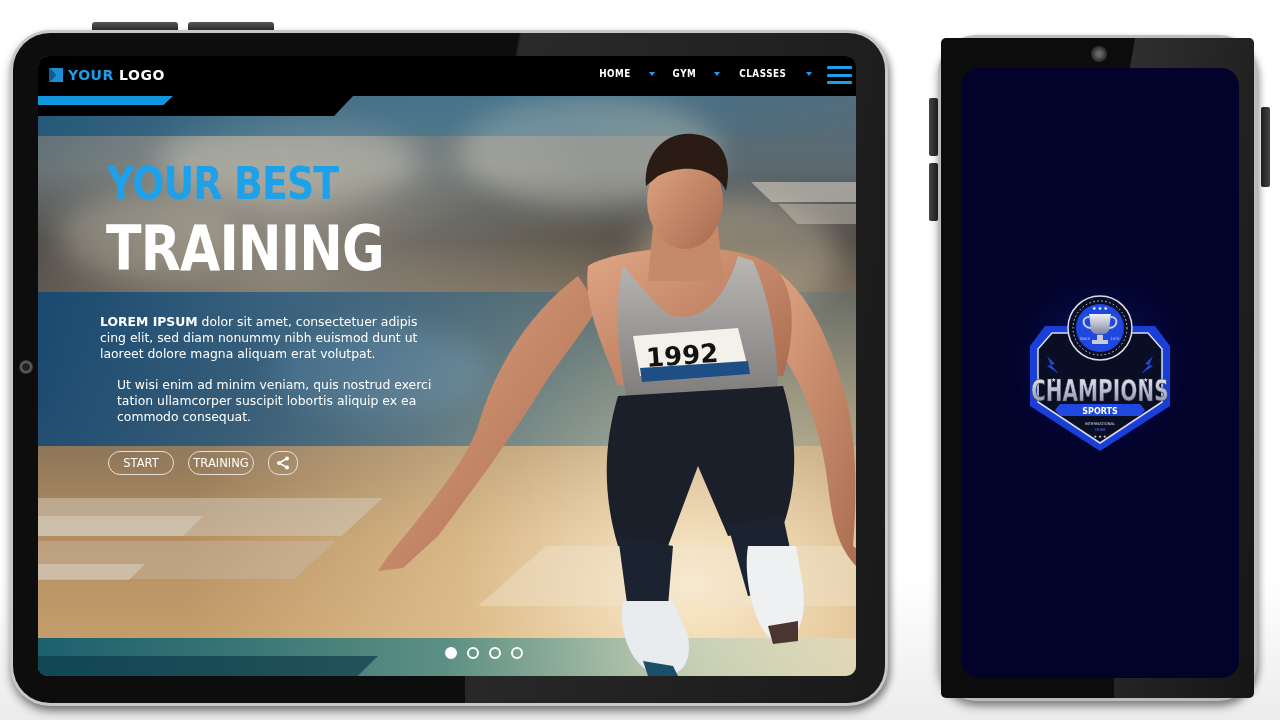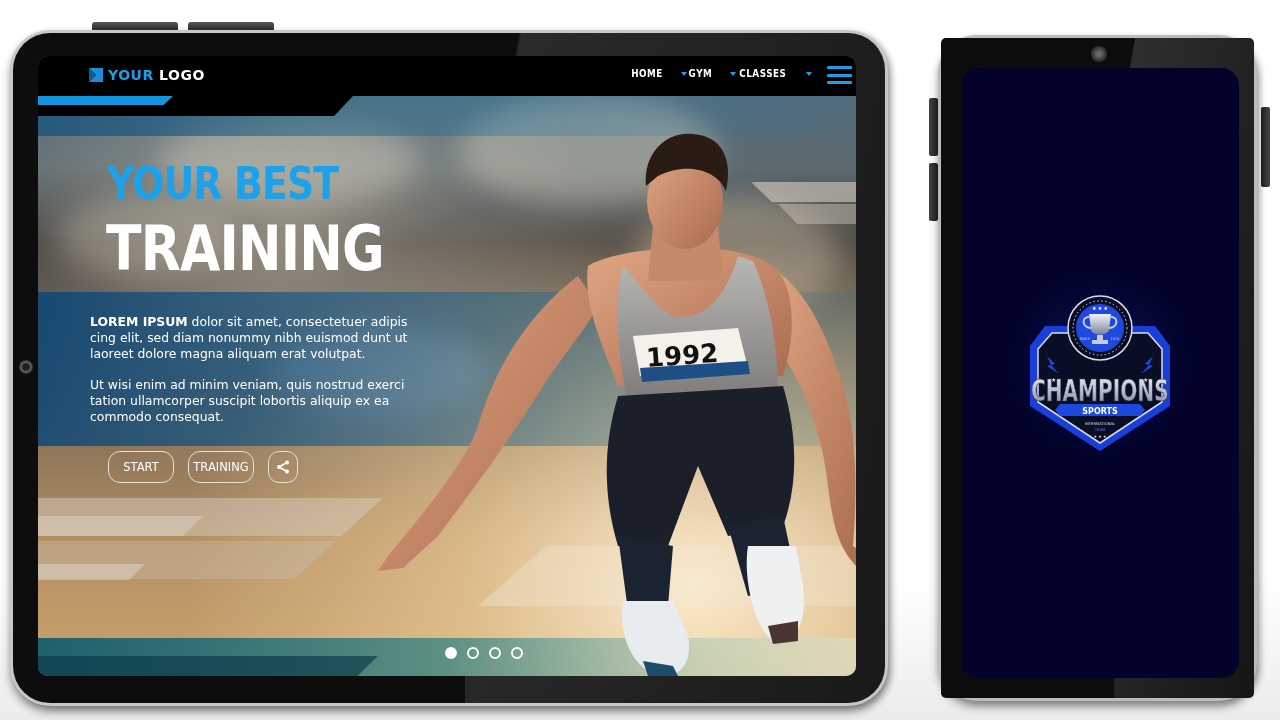--- a/index.html
+++ b/index.html
@@ -61,45 +61,45 @@
     display: flex; align-items: center; z-index: 5;
   }
   .nav-under {
     position: absolute; left: 0; top: 40px; width: 315px; height: 20px; background: #000;
     clip-path: polygon(0 0, 100% 0, 94% 100%, 0 100%); z-index: 5;
   }
   .nav-accent {
     position: absolute; left: 0; top: 40px; width: 135px; height: 9px; background: #1296e0;
     clip-path: polygon(0 0, 100% 0, 93% 100%, 0 100%); z-index: 6;
   }
-  .logo { position: absolute; left: 11px; top: 11px; display: flex; align-items: center; gap: 5px; margin-left: 40px; }
+  .logo { position: absolute; left: 11px; top: 11px; display: flex; align-items: center; gap: 5px; }
   .logo-mark { width: 14px; height: 14px; position: relative; }
   .logo-mark::before { content: ""; position: absolute; inset: 0; background: #1a8fd6; clip-path: polygon(0 0, 100% 0, 100% 100%, 0 100%, 50% 50%); }
   .logo-mark::after { content: ""; position: absolute; inset: 0; background: #0e5f91; clip-path: polygon(0 0, 50% 50%, 0 100%); }
   .logo-text { font-family: "DejaVu Sans", sans-serif; font-weight: bold; font-size: 14px; letter-spacing: 0.5px; }
   .logo-your { color: #1aa0ea; }
   .logo-logo { color: #fff; }
 
-  .nav-links { position: absolute; right: 44px; top: 12px; display: flex; }
+  .nav-links { position: absolute; right: 44px; top: 12px; display: flex; gap: 16px; }
   .nav-item { display: flex; align-items: center; gap: 16px; cursor: pointer; }
   .nav-label { color: #fff; font-family: "DejaVu Sans", sans-serif; font-weight: bold; font-size: 10px; letter-spacing: 0.6px; transform: scaleX(0.88); }
   .nav-caret { width: 0; height: 0; border-left: 3px solid transparent; border-right: 3px solid transparent; border-top: 4px solid #1aa0ea; }
   .hamburger { position: absolute; right: 4px; top: 10px; width: 25px; height: 18px; display: flex; flex-direction: column; justify-content: space-between; cursor: pointer; }
   .hamburger span { display: block; height: 3px; background: #1aa0ea; border-radius: 1px; }
 
   
   .hero-title1 { position: absolute; left: 69px; top: 106px; color: #1da1ea; font-family: "DejaVu Sans", sans-serif; font-weight: bold; font-size: 44px; letter-spacing: -1px; transform: scaleX(0.86); transform-origin: left; line-height: 1; z-index: 4; }
   .hero-title2 { position: absolute; left: 68px; top: 162px; color: #fff; font-family: "DejaVu Sans", sans-serif; font-weight: bold; font-size: 62px; letter-spacing: -1px; transform: scaleX(0.84); transform-origin: left; line-height: 1; z-index: 4; }
-  .hero-p { position: absolute; left: 52px; width: 330px; color: #fff; font-family: "DejaVu Sans", sans-serif; font-size: 12.4px; line-height: 16px; z-index: 4; }
+  .hero-p { position: absolute; left: 62px; width: 330px; color: #fff; font-family: "DejaVu Sans", sans-serif; font-size: 12.4px; line-height: 16px; z-index: 4; }
   .hero-p1 { top: 258px; }
-  .hero-p2 { top: 321px; }
+  .hero-p2 { top: 321px; margin-left: 17px; }
   .hero-p b { font-weight: bold; }
 
   .btn-row { position: absolute; left: 70px; top: 395px; display: flex; gap: 14px; z-index: 4; }
-  .pill-btn { height: 32px; border: 1.5px solid #e6e0d8; border-radius: 12px; color: #fff; font-family: "DejaVu Sans", sans-serif; font-size: 11.5px; display: flex; align-items: center; justify-content: center; background: transparent; cursor: pointer; }
+  .pill-btn { height: 24px; border: 1.5px solid #e6e0d8; border-radius: 12px; color: #fff; font-family: "DejaVu Sans", sans-serif; font-size: 11.5px; display: flex; align-items: center; justify-content: center; background: transparent; cursor: pointer; }
   .btn-start { width: 66px; }
   .btn-details { width: 66px; }
   .btn-share { width: 30px; border-radius: 11px; }
 
   
   .athlete { position: absolute; left: 290px; top: 50px; width: 528px; height: 570px; z-index: 3; }
 
   
   .dots { position: absolute; left: 407px; top: 591px; display: flex; gap: 10px; z-index: 6; }
   .dot { width: 12px; height: 12px; border-radius: 50%; border: 2px solid #fff; cursor: pointer; }

